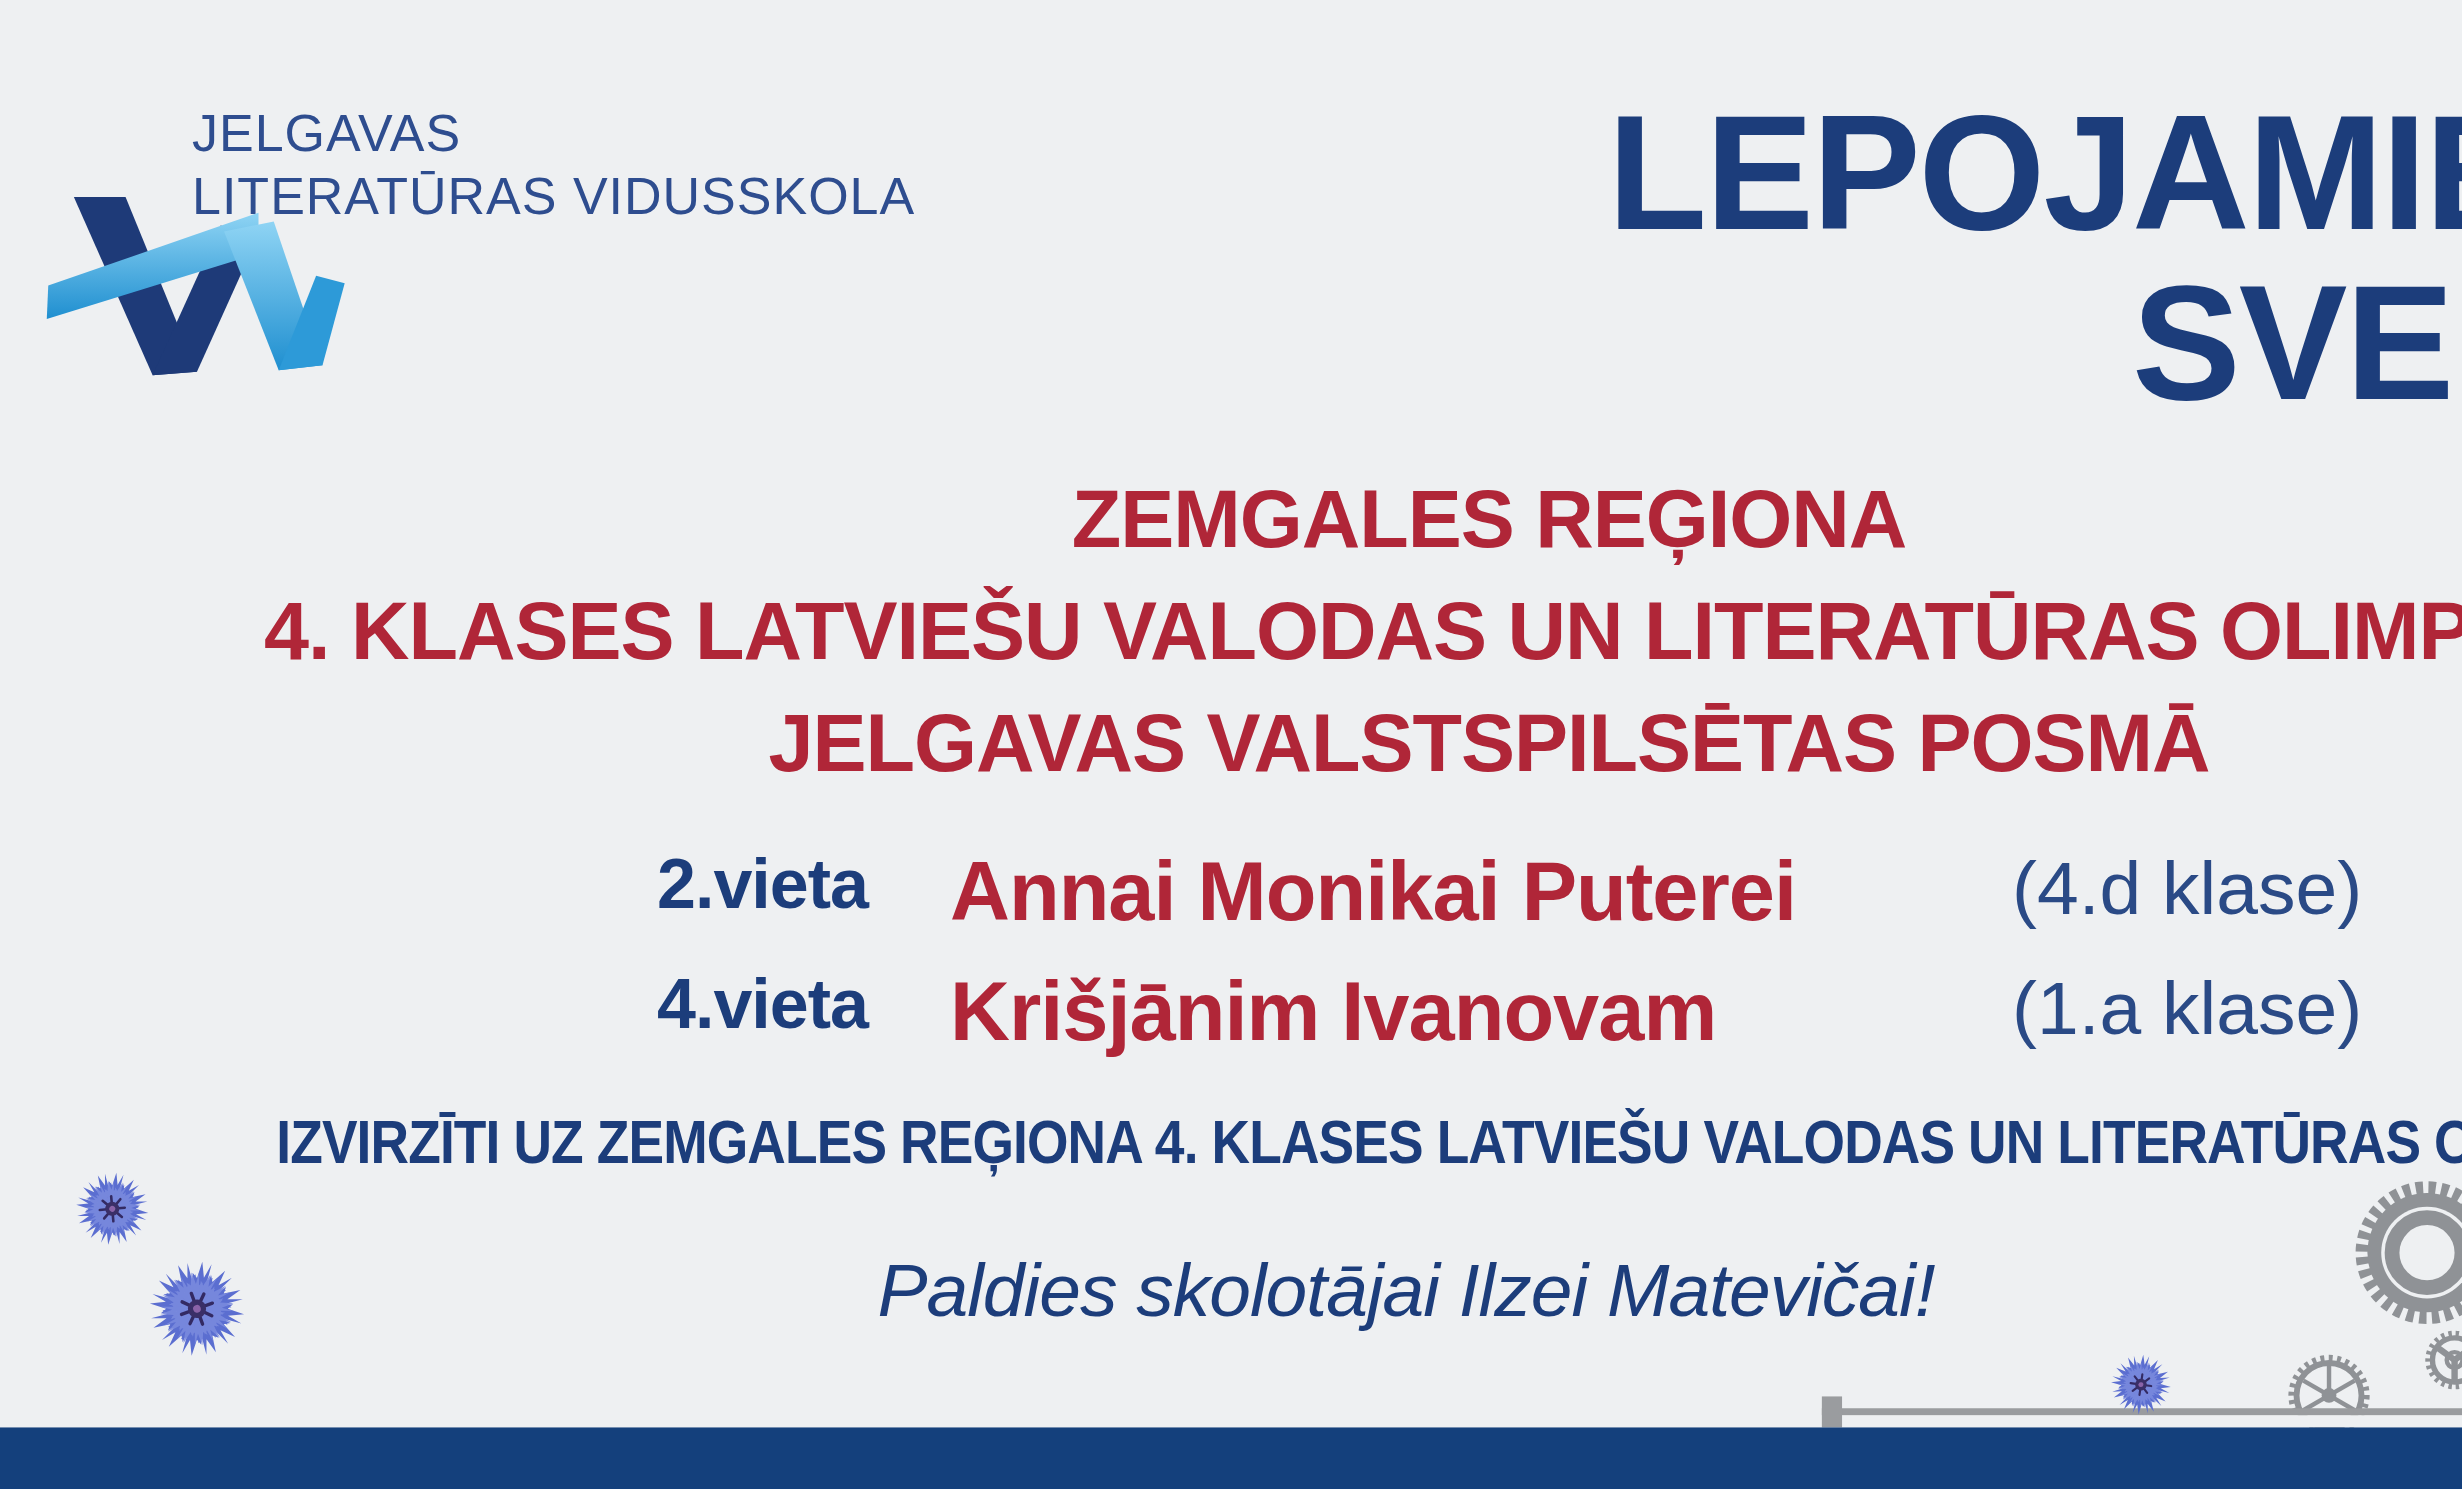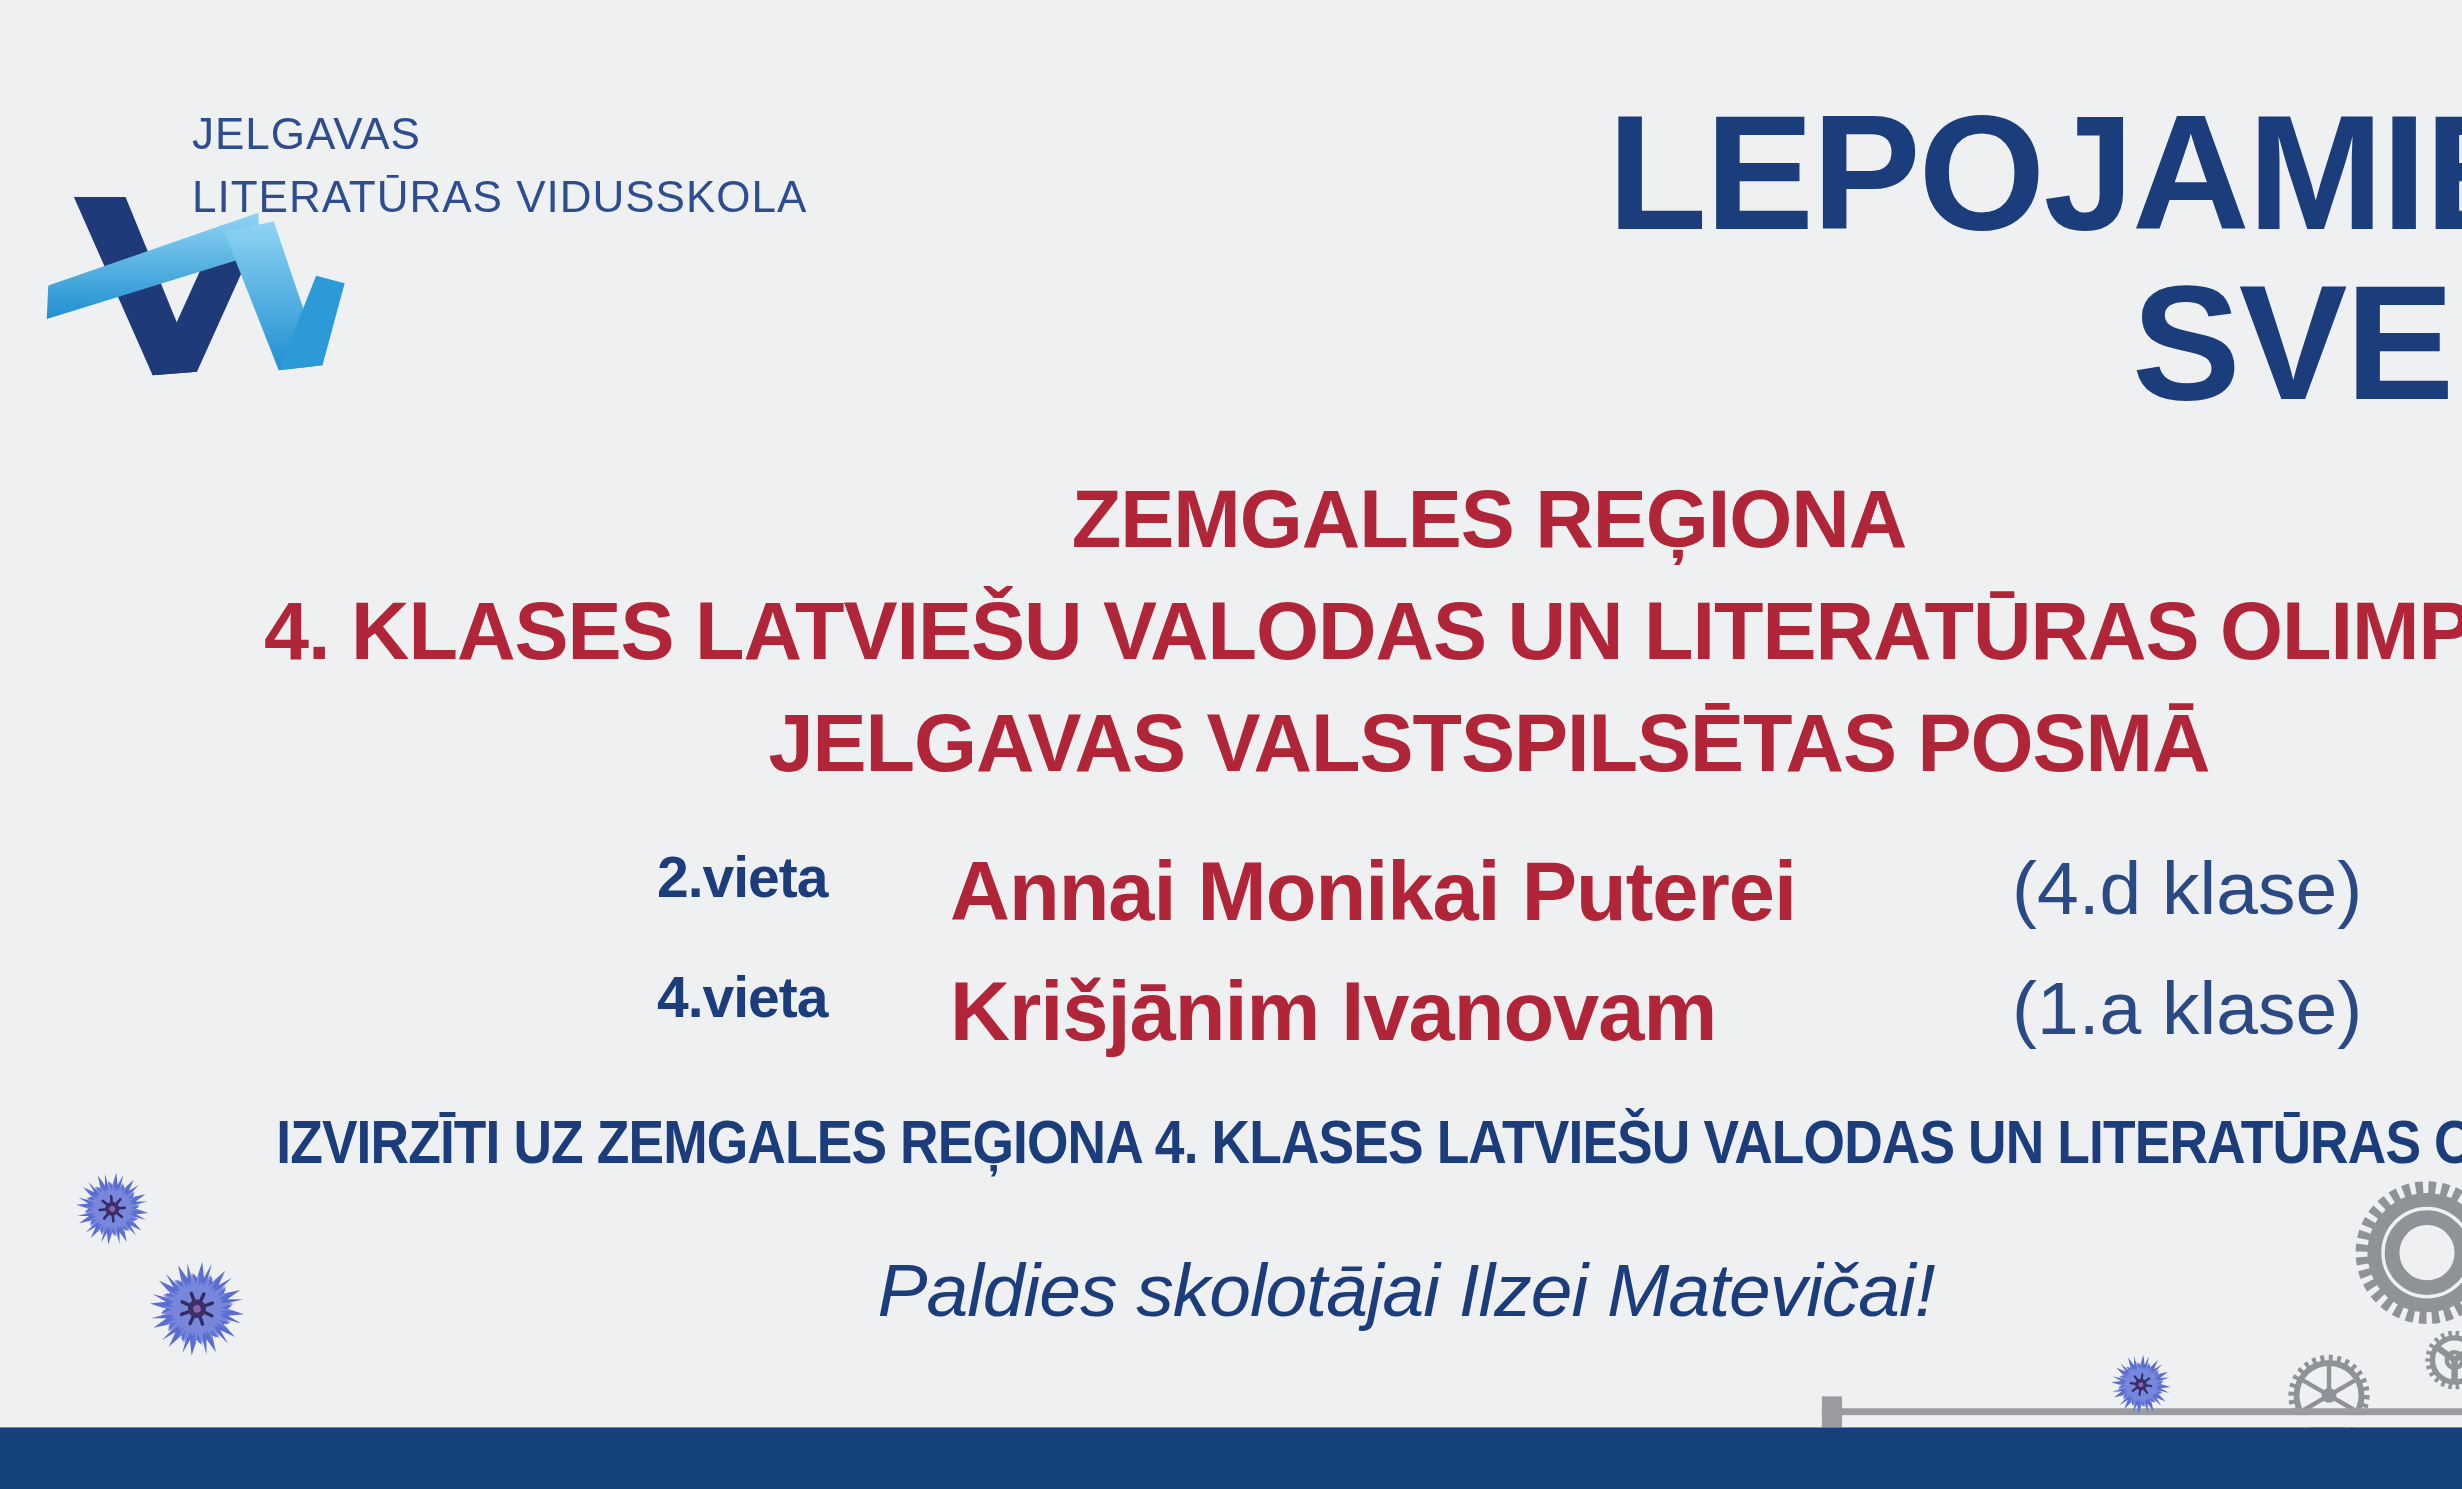--- a/index.html
+++ b/index.html
@@ -8,21 +8,21 @@
     width:2978px;height:1489px;
     background:#eef0f2;
     overflow:hidden;
     font-family:"Liberation Sans", sans-serif;
   }
   .abs{position:absolute;}
   
   #logo-text{
     left:192px;top:102px;
     color:#2e4d8f;
-    font-size:44px;font-weight:400;
+    font-size:52px;font-weight:400;
     letter-spacing:1px;line-height:63px;
     white-space:nowrap;
     z-index:2;
   }
   
   #main-title{
     right:65px;top:88px;
     text-align:right;
     color:#1c3d7b;
     font-size:163px;font-weight:800;
@@ -39,21 +39,21 @@
     letter-spacing:-1px;line-height:112px;
     white-space:nowrap;
     z-index:2;
   }
   
   .result-row{left:0;top:0;width:2978px;height:113px;z-index:2;}
   #result-row-1{top:844px;}
   #result-row-2{top:964px;}
   .place{
     position:absolute;left:657px;top:0;
-    color:#1c3d7b;font-size:57px;font-weight:600;letter-spacing:-1px;
+    color:#1c3d7b;font-size:70px;font-weight:600;letter-spacing:-1px;
     white-space:nowrap;
   }
   .winner-name{
     position:absolute;left:950px;top:0;
     color:#b02638;font-size:83px;font-weight:600;letter-spacing:-1px;
     white-space:nowrap;
     text-align:center;
   }
   .klass{
     position:absolute;left:2012px;top:1px;

